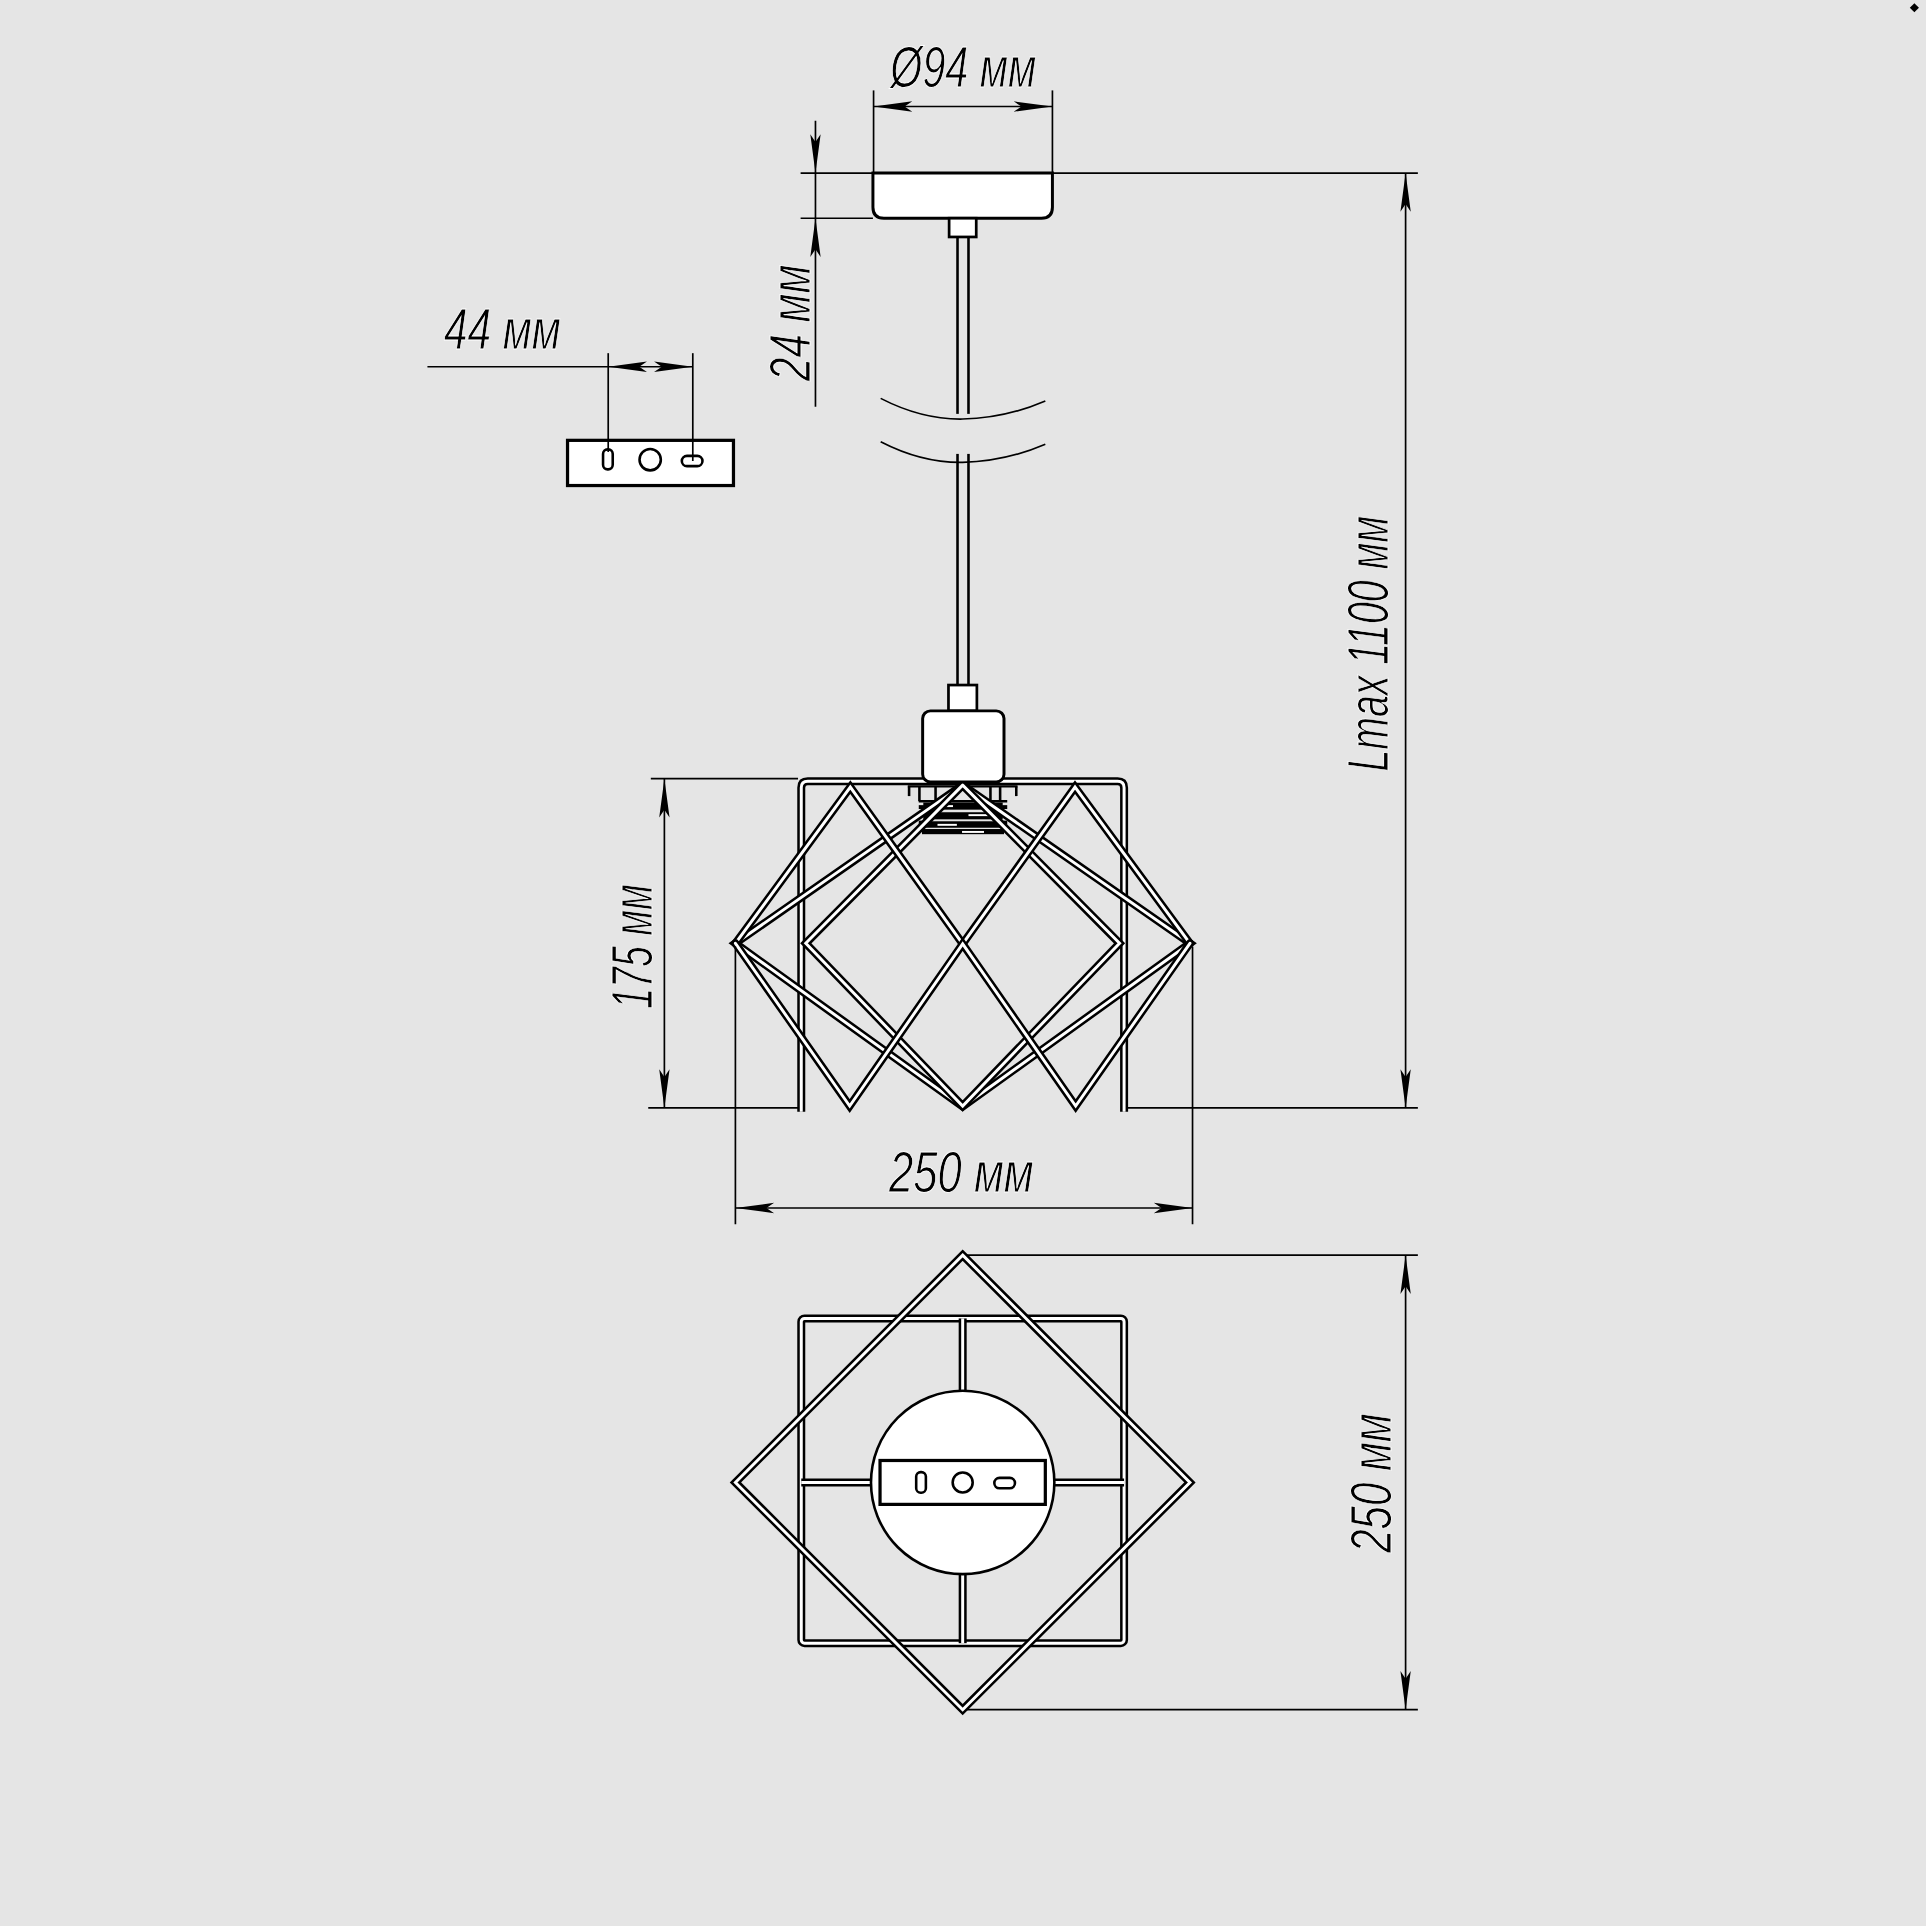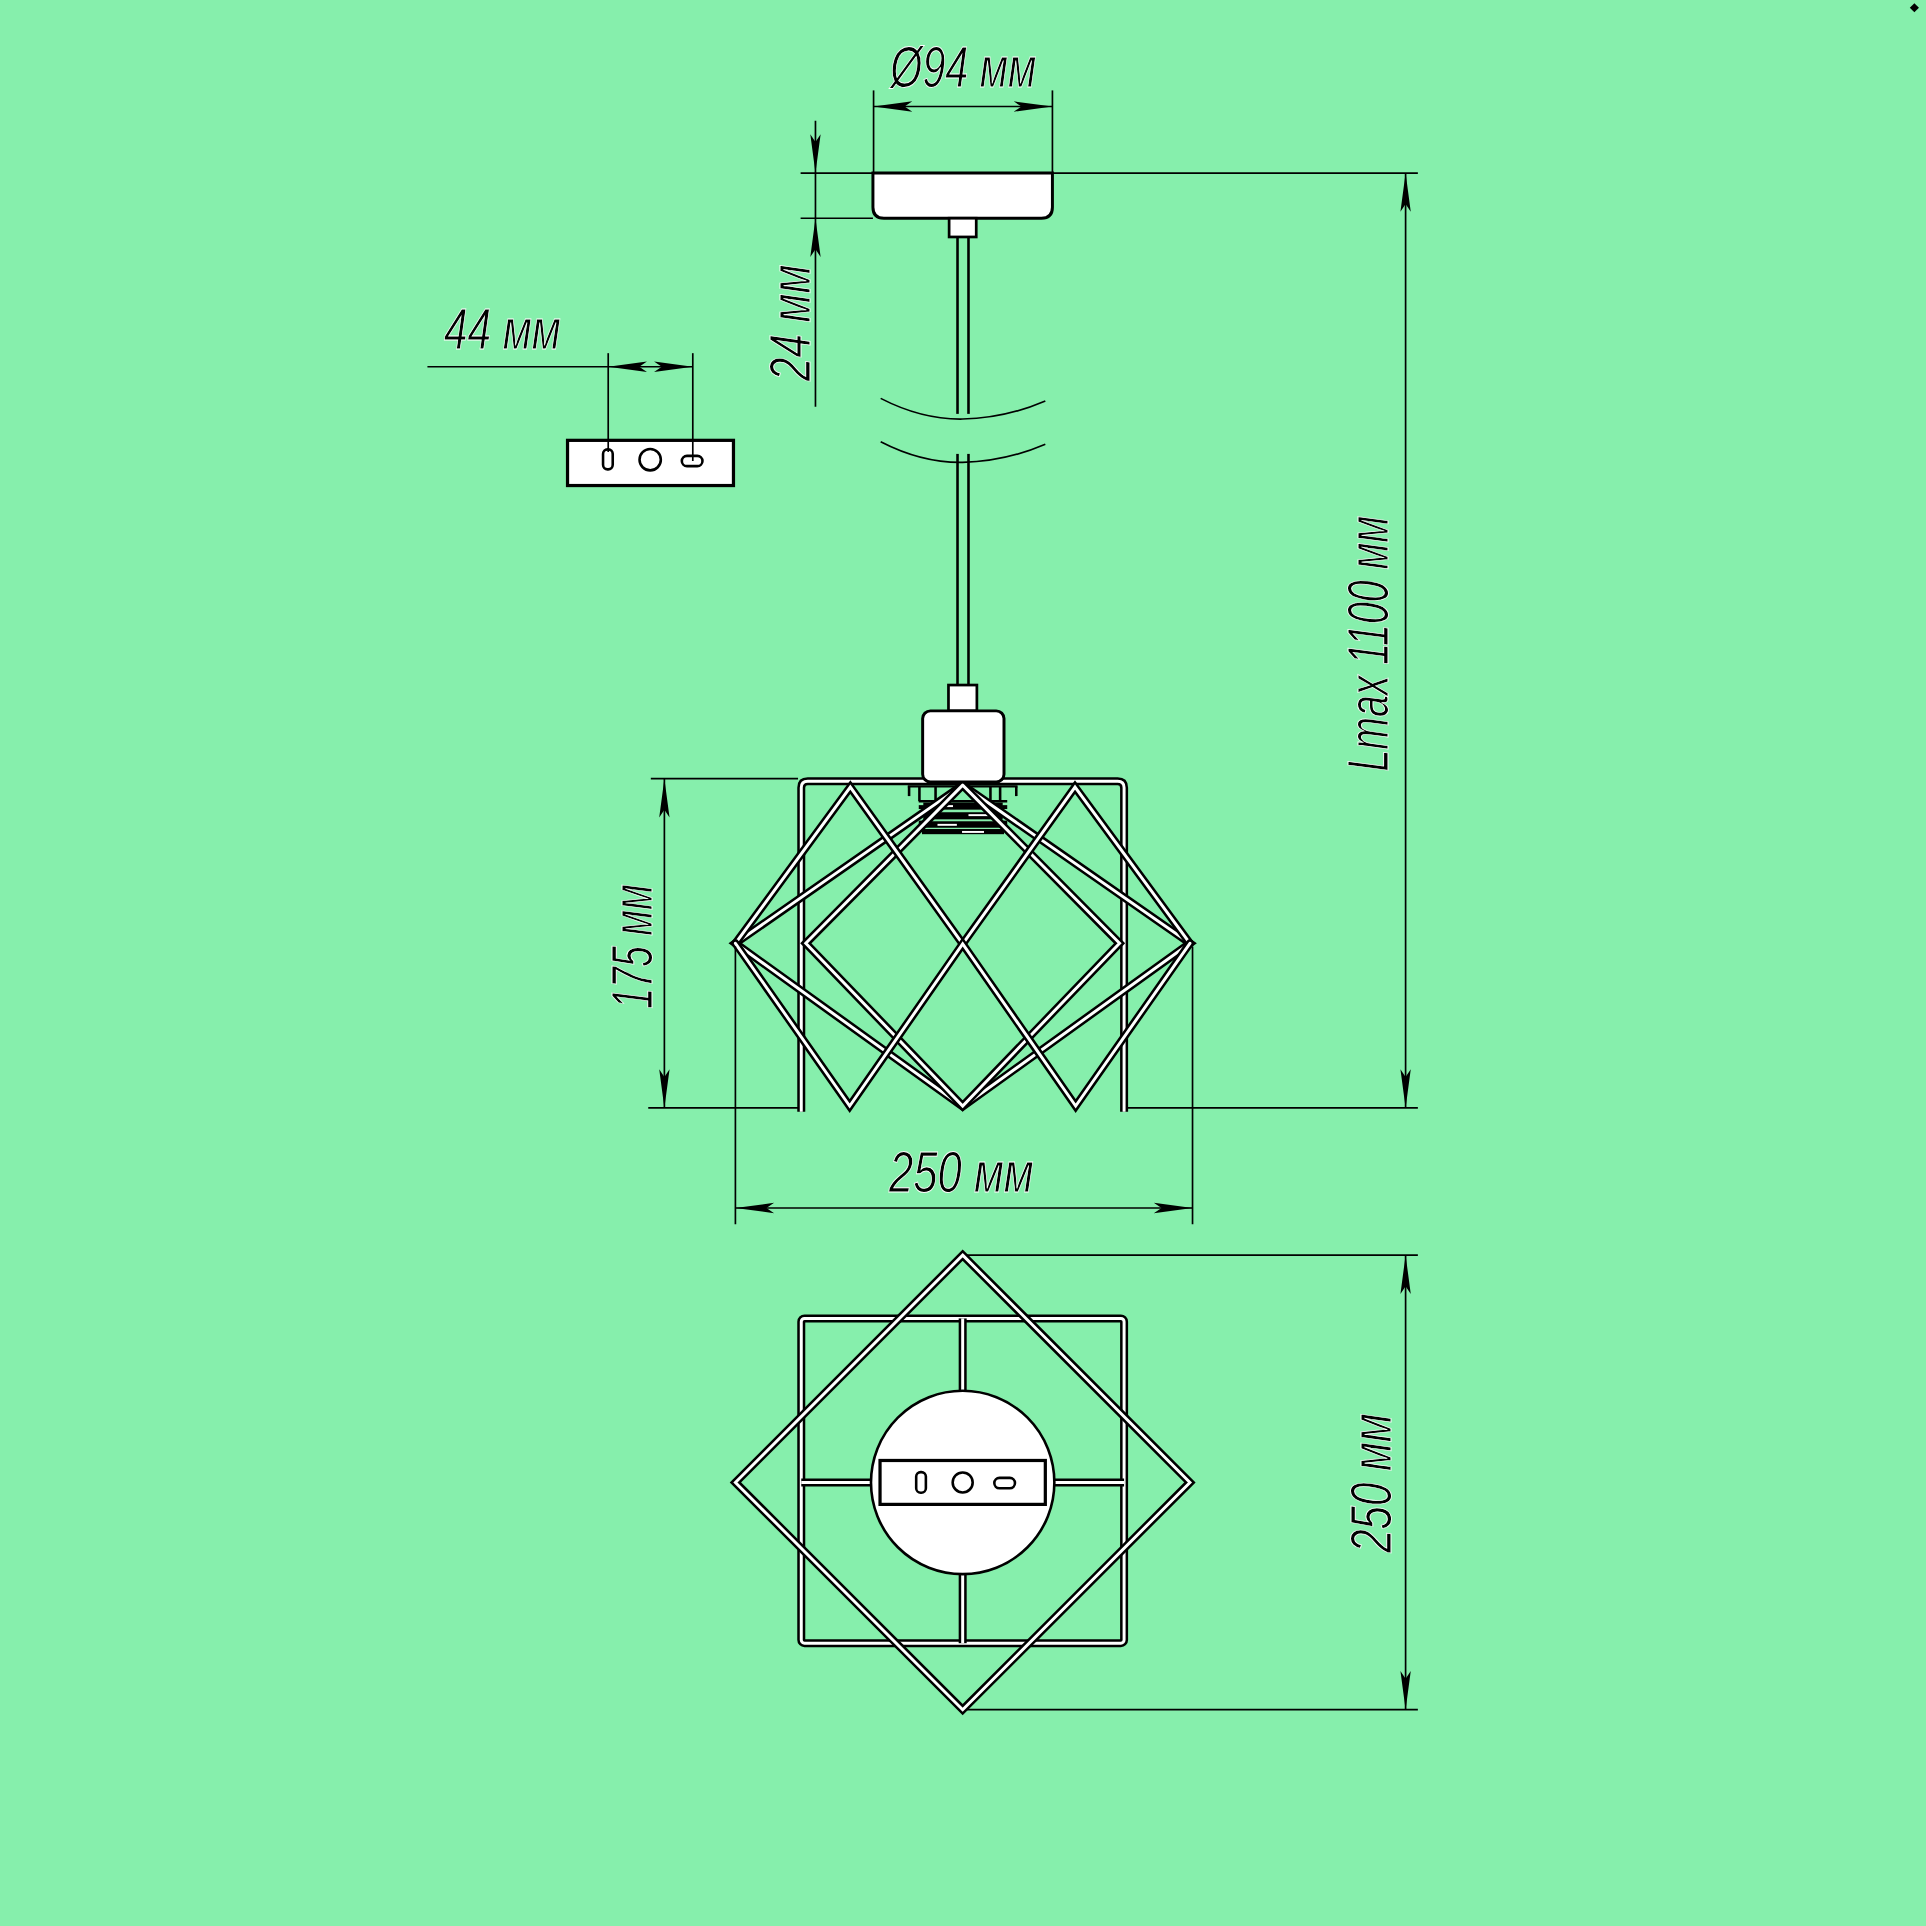--- a/index.html
+++ b/index.html
@@ -1,16 +1,16 @@
 <!DOCTYPE html>
 <html style="font-size:10.3px"><head>
 <meta charset="utf-8">
 <style>
   html,body{margin:0;padding:0;background:#fff;}
-  .page{width:1926px;height:1926px;position:relative;background:#86efac;}
+  .page{width:1926px;height:1926px;position:relative;background:#e5e5e5;}
   svg{position:absolute;top:0;left:0;}
   text{font-family:"Liberation Sans",sans-serif;font-style:italic;fill:#000;}
 </style>
 </head>
 <body>
 <div class="page">
 <svg width="1926" height="1926" viewBox="0 0 2983 2983">
 
 <line x1="1240" y1="268" x2="2196" y2="268" stroke="#000" stroke-width="2.6"></line>
 

